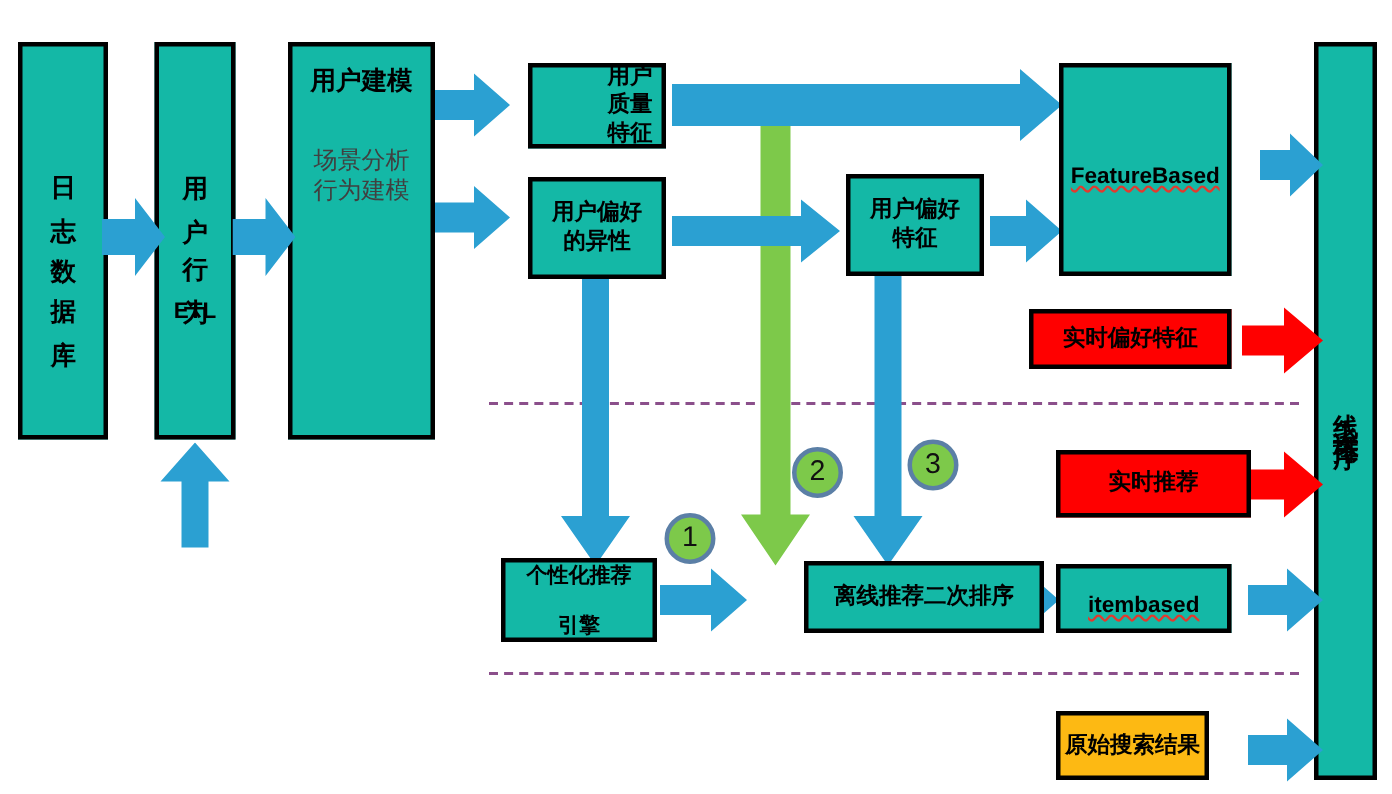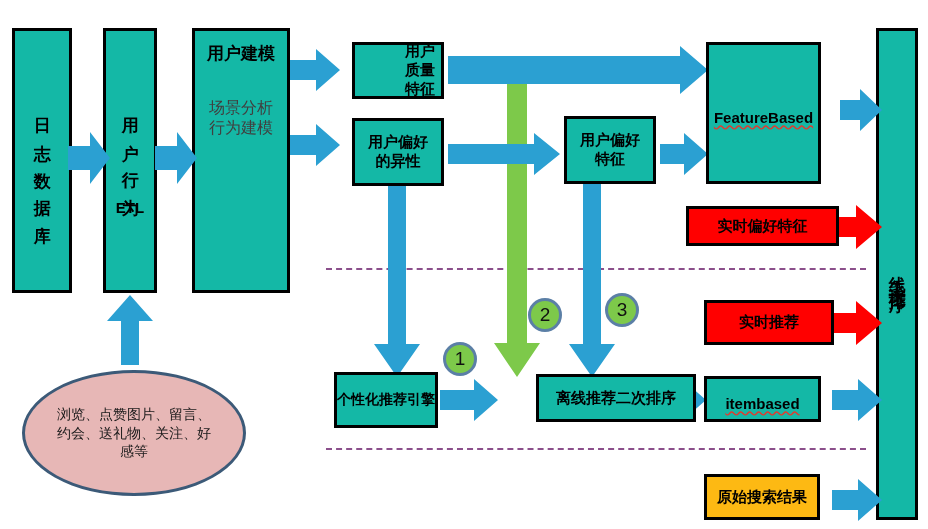--- a/index.html
+++ b/index.html
@@ -236,54 +236,49 @@
 
   <div class="node" style="left:564px; top:116px; width:92px; height:68px; font-size:15px; flex-direction:column; z-index:4;">
     <span>用户偏好</span>
     <span>特征</span>
   </div>
 
   <div class="node" style="left:706px; top:42px; width:115px; height:142px; font-size:15px; z-index:4;">
     <span class="spell">FeatureBased</span>
   </div>
 
-  <div class="node red" style="left:686px; top:206px; width:153px; height:40px; font-size:15px; z-index:4;">
+  <div class="node red" style="left:686px; top:206px; width:135px; height:40px; font-size:15px; z-index:4;">
     <span>实时偏好特征</span>
   </div>
 
   <div class="node red" style="left:704px; top:300px; width:130px; height:45px; font-size:15px; z-index:4;">
     <span>实时推荐</span>
   </div>
 
   <div class="node" style="left:704px; top:376px; width:117px; height:46px; font-size:15px; z-index:4;">
     <span class="spell">itembased</span>
   </div>
 
-  <div class="node orange" style="left:704px; top:474px; width:116px; height:46px; font-size:15px; z-index:4;">
+  <div class="node orange" style="left:704px; top:474px; width:102px; height:46px; font-size:15px; z-index:4;">
     <span>原始搜索结果</span>
   </div>
 
-  <div class="node" style="left:334px; top:372px; width:104px; height:56px; font-size:14px; flex-direction:row; z-index:4;justify-content:space-between;">
+  <div class="node" style="left:334px; top:372px; width:104px; height:56px; font-size:14px; flex-direction:column; z-index:4;justify-content:space-between;">
     <span>个性化推荐</span>
     <span>引擎</span>
   </div>
 
   <div class="node" style="left:492px; top:374px; width:160px; height:48px; font-size:15px; z-index:4;margin-left:44px;">
     <span>离线推荐二次排序</span>
   </div>
 
   <div class="node vertical" style="left:876px; top:28px; width:42px; height:492px; font-size:17px;">
     <span>线上二次排序</span>
   </div>
 
-  <div class="ellipse" style="left:22px; top:370px; width:224px; height:126px; font-size:14px; flex-direction:column;">
-    <span>浏览、点赞图片、留言、</span>
-    <span>约会、送礼物、关注、好</span>
-    <span>感等</span>
-  </div>
 
   <div class="badge" style="left:443px; top:342px; width:34px; height:34px;">
     <span>1</span>
   </div>
   <div class="badge" style="left:528px; top:298px; width:34px; height:34px;">
     <span>2</span>
   </div>
   <div class="badge" style="left:605px; top:293px; width:34px; height:34px;">
     <span>3</span>
   </div>

